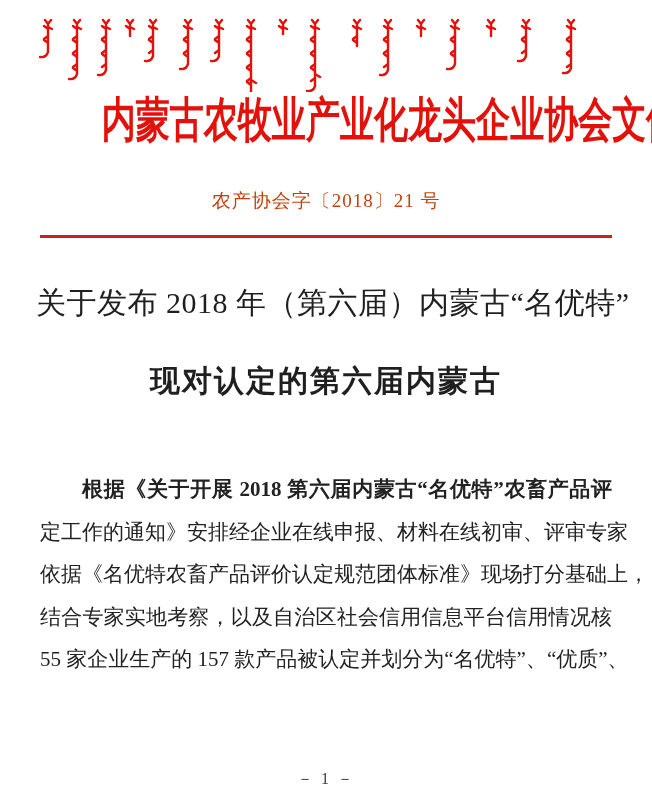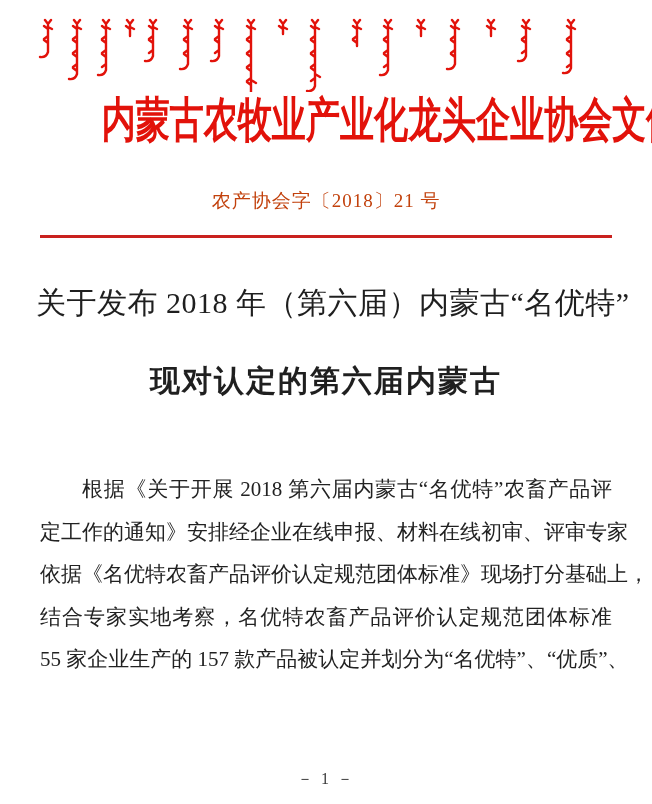--- a/index.html
+++ b/index.html
@@ -77,20 +77,21 @@
   .body-line {
     height: 42.5px;
     line-height: 42.5px;
     text-align: justify;
     text-align-last: justify;
     white-space: nowrap;
     overflow: visible;
   }
   .body-line.indent {
     text-indent: 2em;
+    font-weight: bold;
   }
   
   .page-number {
     position: absolute;
     left: 0;
     bottom: 14px;
     width: 100%;
     text-align: center;
     font-size: 16px;
     letter-spacing: 2px;
@@ -115,19 +116,19 @@
   <div class="red-rule" style="background: rgb(201, 33, 30);"></div>
 
   <div class="doc-title-line1">关于发布 2018 年（第六届）内蒙古“名优特”</div>
 
   <div class="doc-title-line2">现对认定的第六届内蒙古</div>
 
   <div class="body-text">
     <div class="body-line indent">根据《关于开展 2018 第六届内蒙古“名优特”农畜产品评</div>
     <div class="body-line">定工作的通知》安排经企业在线申报、材料在线初审、评审专家</div>
     <div class="body-line">依据《名优特农畜产品评价认定规范团体标准》现场打分基础上，</div>
-    <div class="body-line">结合专家实地考察，名优特农畜产品评价认定规范团体标准</div>
+    <div class="body-line">结合专家实地考察，以及自治区社会信用信息平台信用情况核</div>
     <div class="body-line">55 家企业生产的 157 款产品被认定并划分为“名优特”、“优质”、</div>
   </div>
 
   <div class="page-number">－ 1 －</div>
 
 </div>
 
 </body></html>

